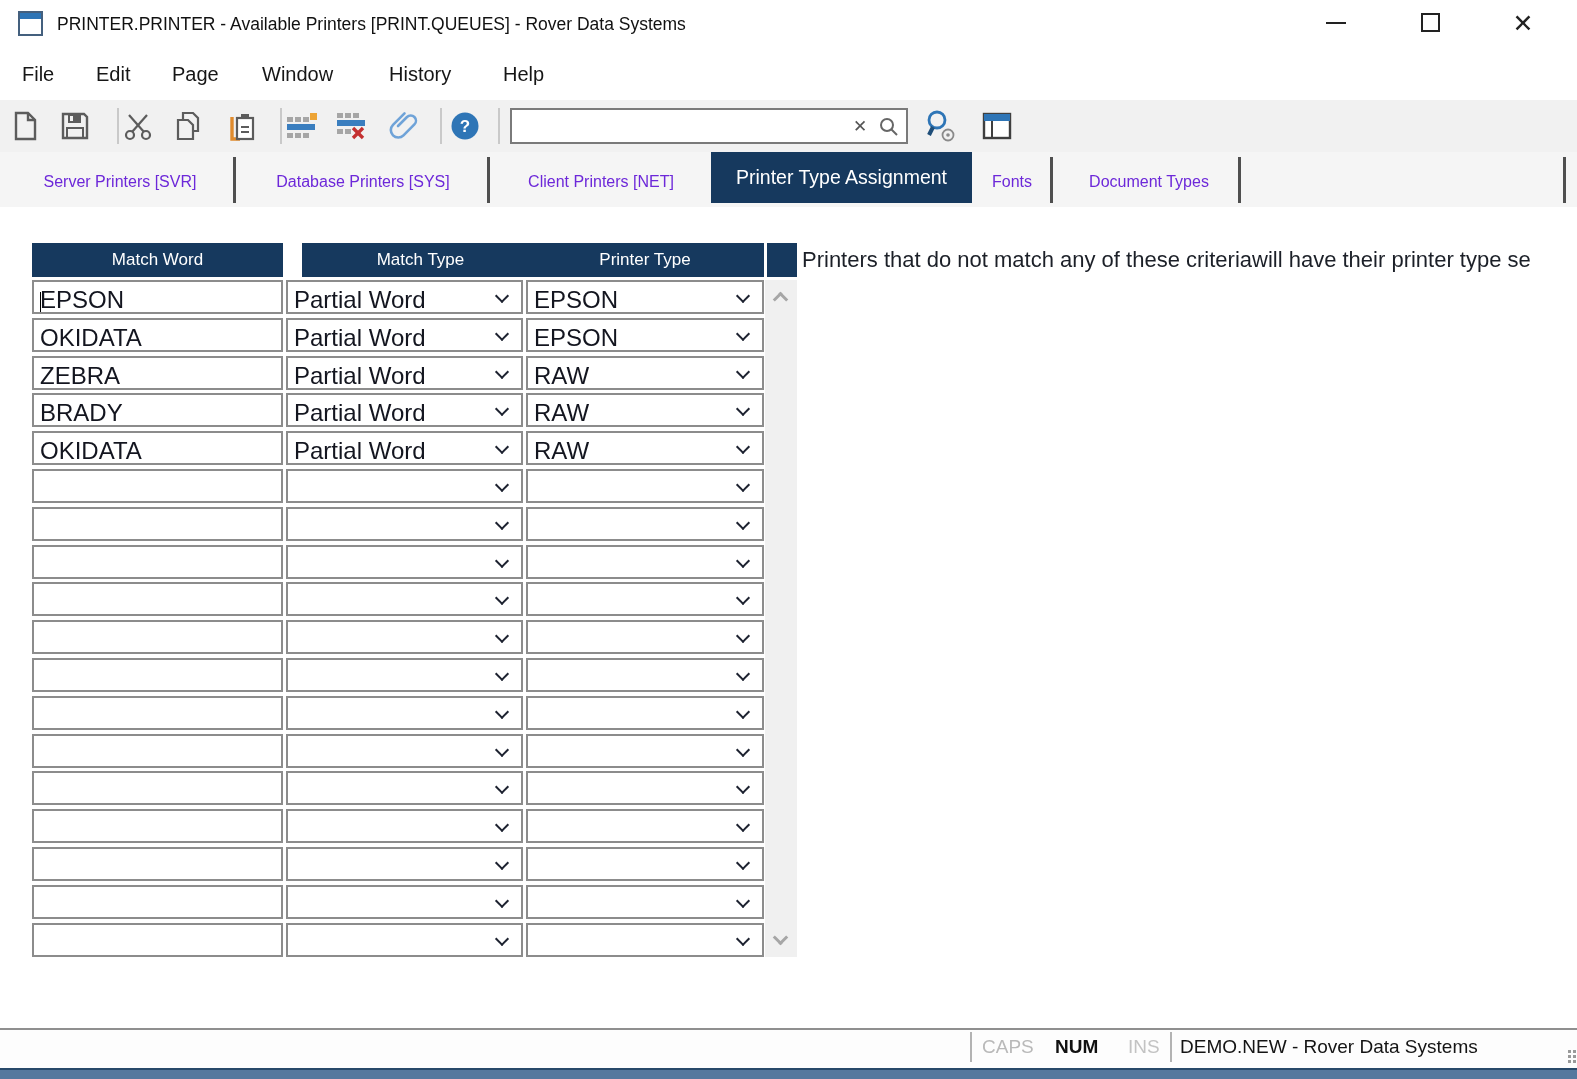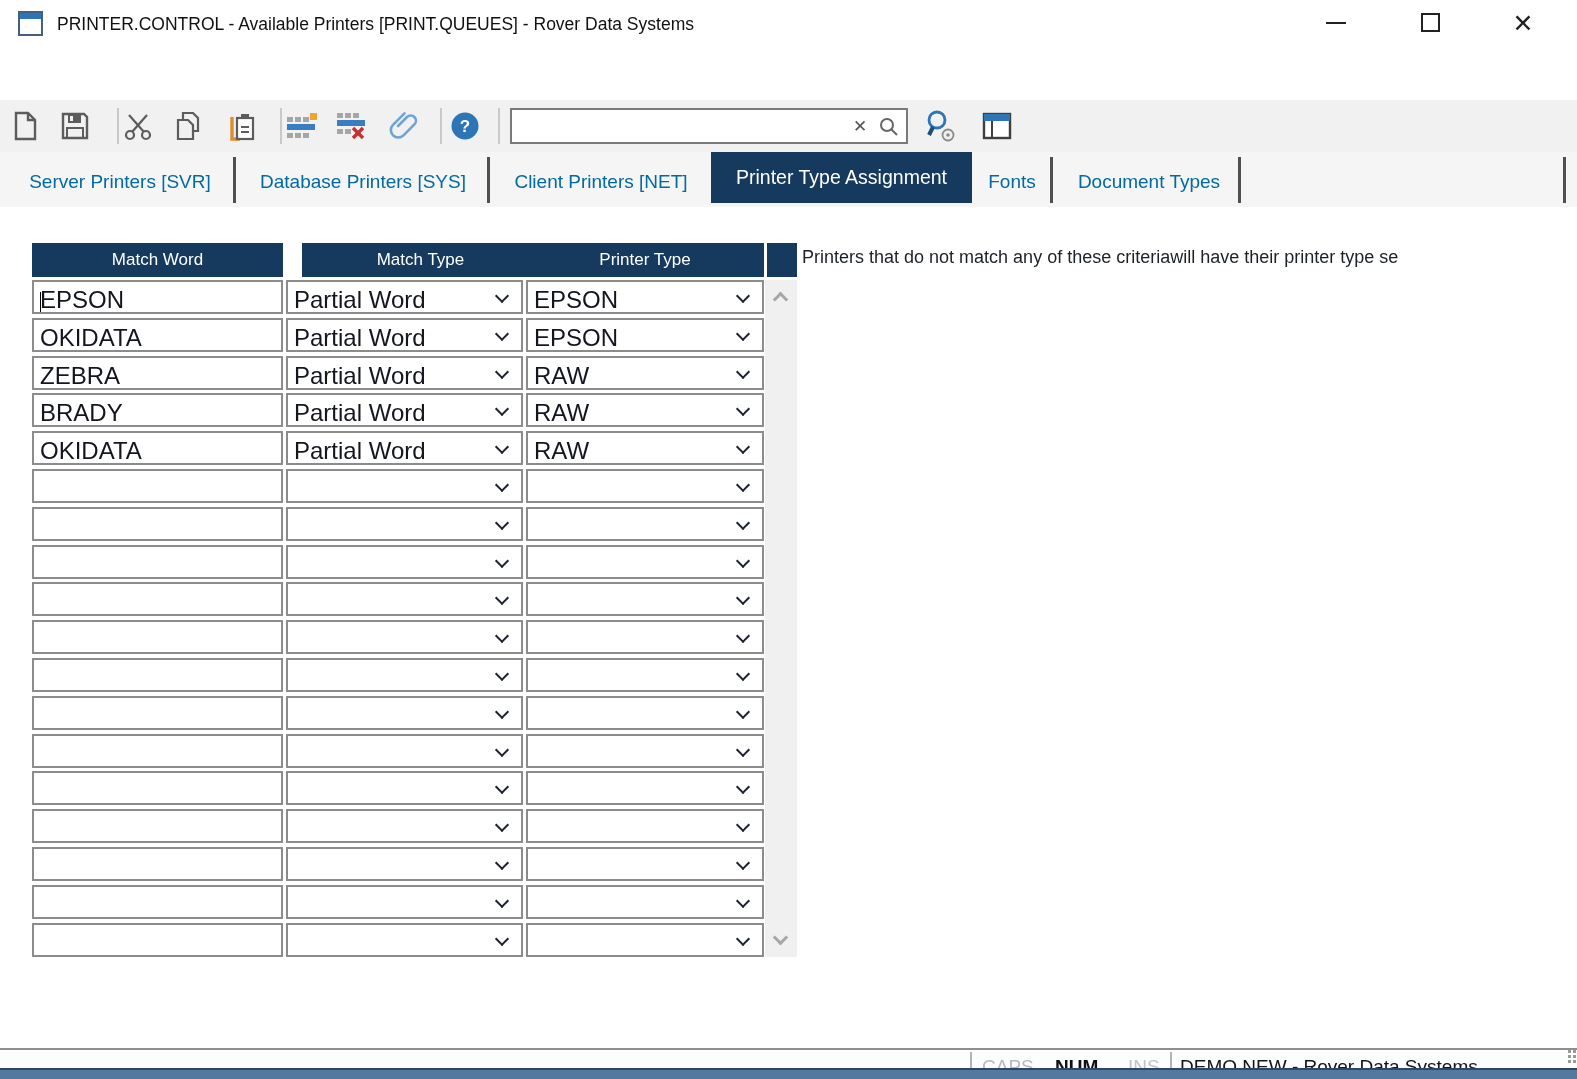--- a/index.html
+++ b/index.html
@@ -26,27 +26,27 @@
   .toolbar { position:absolute; top:100px; left:0; right:0; height:52px; background:#f1f1f1; }
   .tb-btn { position:absolute; top:9px; width:34px; height:34px; border:none; background:transparent; cursor:pointer; padding:0; }
   .tb-sep { position:absolute; top:8px; width:2px; height:36px; background:#c9c9c9; }
   .searchbox { position:absolute; left:510px; top:8px; width:398px; height:36px; border:2px solid #7a7a7a; background:#fff; }
   .searchbox input { position:absolute; left:4px; top:2px; width:330px; height:28px; border:none; outline:none; font-size:17px; background:transparent; }
   .sb-clear { position:absolute; right:34px; top:4px; width:24px; height:26px; font-size:17px; line-height:26px; text-align:center; color:#555; cursor:pointer; }
   .sb-mag { position:absolute; right:6px; top:6px; cursor:pointer; }
 
   
   .tabbar { position:absolute; top:152px; left:0; right:0; height:55px; background:#f5f5f5; }
-  .tab { position:absolute; top:8px; height:44px; line-height:44px; text-align:center; font-size:19px; color:#0369a1; cursor:pointer; white-space:nowrap; }
+  .tab { position:absolute; top:8px; height:44px; line-height:44px; text-align:center; font-size:16px; color:#6d28d9; cursor:pointer; white-space:nowrap; }
   .tab.active { top:0; height:51px; line-height:51px; background:#16395e; color:#fff; font-size:19.5px; }
   .tab-sep { position:absolute; top:5px; width:3px; height:46px; background:#4f4f4f; }
 
   
   .content { position:absolute; top:207px; left:0; right:0; bottom:47px; background:#fff; }
-  .note { position:absolute; left:802px; top:40px; width:775px; font-size:18px; color:#1c2028; white-space:nowrap; overflow:hidden; }
+  .note { position:absolute; left:802px; top:40px; width:775px; font-size:22px; color:#1c2028; white-space:nowrap; overflow:hidden; }
 
   
   .grid { position:absolute; left:32px; top:36px; width:765px; height:718px; }
   .grid-head { position:absolute; left:0; top:0; height:34px; }
   .hcell { position:absolute; top:0; height:34px; background:#16395e; color:#fff; font-size:17px; text-align:center; line-height:34px; }
   .hc0 { left:0; width:251px; } .hc1 { left:254px; width:237px;margin-left:16px; } .hc2 { left:494px; width:238px; } .hcap { left:735px; width:30px; }
   .grid-body { position:absolute; left:0; top:37px; }
   .grid-row { display:flex; height:37.8px; align-items:flex-start; }
   .cell { position:relative; height:34px; border:2px solid #8c8c8c; background:#fff; margin-right:3px; font-size:24px; color:#13151f; }
   .tcell { width:251px; padding:4px 0 0 6px; }
@@ -56,53 +56,61 @@
   .caret { display:inline-block; width:1px; height:20px; background:#000; vertical-align:middle; margin-right:-1px; }
   .chev { position:absolute; right:14px; top:9px; width:10px; height:10px; border-right:2.5px solid #1d2230; border-bottom:2.5px solid #1d2230; transform:rotate(45deg); }
 
   
   .scrolltrack { position:absolute; left:733px; top:37px; width:32px; height:677px; background:#f0f0f0; cursor:pointer; }
   .s-arrow { position:absolute; left:10px; width:11px; height:11px; border-right:3px solid #a6a6a6; border-bottom:3px solid #a6a6a6; }
   .s-up { top:14px; transform:rotate(225deg); }
   .s-down { bottom:14px; transform:rotate(45deg); }
 
   
-  .statusbar { position:absolute; left:0; right:0; bottom:11px; height:20px; background:#fdfdfd; border-top:2px solid #8f8f8f; }
+  .statusbar { position:absolute; left:0; right:0; bottom:11px; height:40px; background:#fdfdfd; border-top:2px solid #8f8f8f; }
   .st-sep { position:absolute; top:2px; width:2px; height:30px; background:#b3b3b3; }
   .st-item { position:absolute; top:0; height:34px; line-height:34px; font-size:19px; white-space:nowrap; }
   .st-caps { left:982px; color:#b9b9b9; }
   .st-num { left:1055px; color:#111; font-weight:600; }
   .st-ins { left:1128px; color:#c3c3c3; }
   .st-session { left:1180px; color:#141414; }
   .grip { position:absolute; right:6px; bottom:5px; width:3px; height:3px; background:#9a9a9a;
           box-shadow:5px 0 #9a9a9a, 0 5px #9a9a9a, 5px 5px #9a9a9a, 0 10px #9a9a9a, 5px 10px #9a9a9a;
           transform:translateY(-10px); }
   .bottomstrip { position:absolute; left:0; right:0; bottom:0; height:11px; background:#54789e; border-top:2px solid #28496a; }
 
   svg { display:block; }
 </style>
 </head>
 <body>
 
 <div class="screen">
 
   <div class="titlebar">
     <span class="app-icon"></span>
-    <span class="win-title">PRINTER.CONTROL - Available Printers [PRINT.QUEUES] - Rover Data Systems</span>
+    <span class="win-title">PRINTER.PRINTER - Available Printers [PRINT.QUEUES] - Rover Data Systems</span>
     <button class="win-btn btn-min">
         <span class="glyph-min"></span>
       </button>
     <button class="win-btn btn-max">
         <span class="glyph-max"></span>
       </button>
     <button class="win-btn btn-close">
         <span class="glyph-close">✕</span>
       </button>
   </div>
 
+  <div class="menubar">
+    <span class="menu-item" style="left:22px">File</span>
+    <span class="menu-item" style="left:96px">Edit</span>
+    <span class="menu-item" style="left:172px">Page</span>
+    <span class="menu-item" style="left:262px">Window</span>
+    <span class="menu-item" style="left:389px">History</span>
+    <span class="menu-item" style="left:503px">Help</span>
+  </div>
 
   <div class="toolbar">
     <button class="tb-btn" style="left:8px">
       <svg width="34" height="34" viewBox="0 0 34 34">
         <path d="M8 4 h12 l7 7 v19 h-19 z" fill="none" stroke="#5c5c5c" stroke-width="2.4"></path>
         <path d="M20 4 v7 h7" fill="none" stroke="#5c5c5c" stroke-width="2.4"></path>
       </svg>
     </button>
     <button class="tb-btn" style="left:58px">
       <svg width="34" height="34" viewBox="0 0 34 34">

